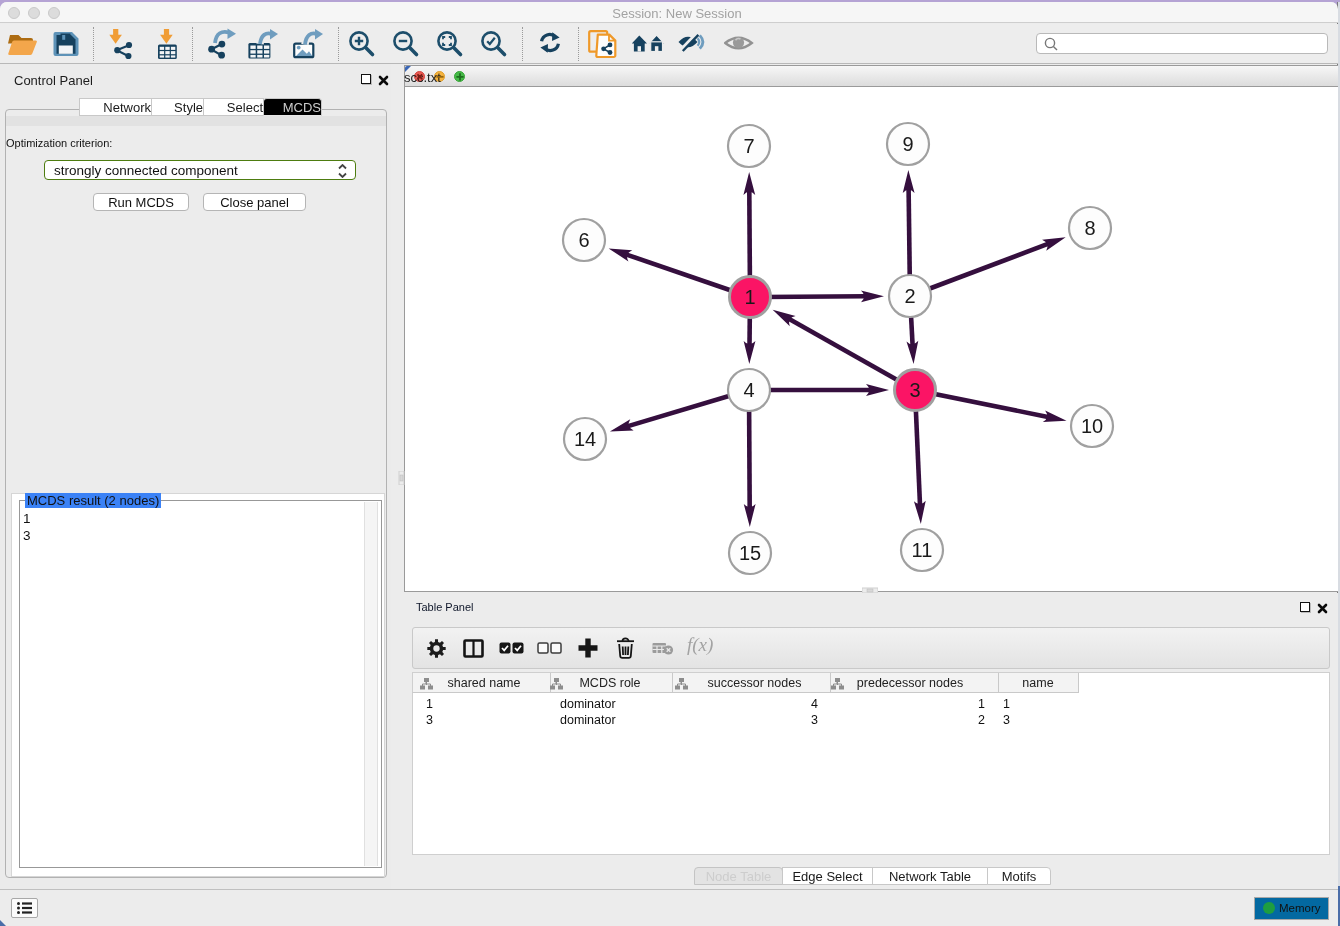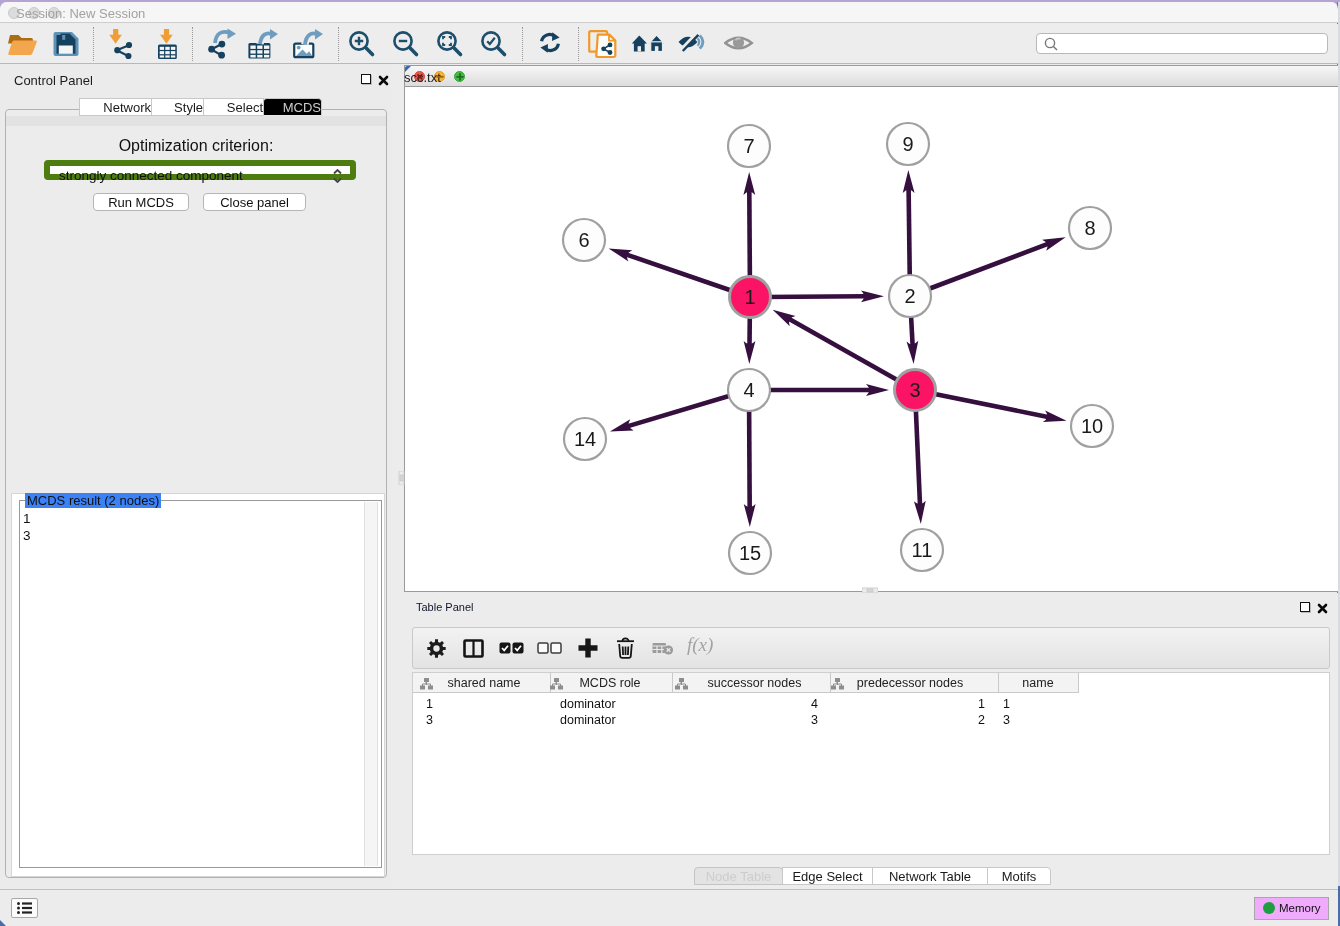--- a/index.html
+++ b/index.html
@@ -1,20 +1,20 @@
 <!DOCTYPE html>
 <html><head><meta charset="utf-8">
 <style>
 *{margin:0;padding:0;box-sizing:border-box}
 html,body{width:1340px;height:926px;overflow:hidden}
 body{font-family:"Liberation Sans",sans-serif;background:#b5a3d4;position:relative}
 .abs{position:absolute}
 #win{position:absolute;left:0;top:2px;width:1338px;height:924px;background:#ececec;border-radius:7px 7px 0 0}
 #titlebar{position:absolute;left:0;top:2px;width:1338px;height:21px;background:#f6f6f6;border-radius:7px 7px 0 0;border-bottom:1px solid #cecece}
-#title{position:absolute;top:6px;left:16px;width:1322px;text-align:left;font-size:13px;color:#a2a2a2}
+#title{position:absolute;top:6px;left:16px;width:1322px;text-align:center;font-size:13px;color:#a2a2a2}
 .tl{position:absolute;top:7px;width:12px;height:12px;border-radius:50%;background:#dcdcdc;border:1px solid #c9c9c9}
 #toolbar{position:absolute;left:0;top:24px;width:1338px;height:40px;background:#ededed;border-bottom:1px solid #b8b8b8}
 .sep{position:absolute;top:3px;height:34px;width:1px;border-left:1px dotted #9a9a9a}
 .tbi{position:absolute;top:29px}
 #searchbox{position:absolute;left:1036px;top:33px;width:292px;height:21px;background:#fff;border:1px solid #b9b9b9;border-radius:4px}
 
 #cpanel{position:absolute;left:0;top:64px;width:391px;height:825px;background:#ebebeb}
 #cpheader{position:absolute;left:14px;top:73px;font-size:13px;color:#1c1c1c}
 #cpcontainer{position:absolute;left:5px;top:109px;width:382px;height:769px;background:#ececec;border:1px solid #b2b2b2;border-radius:4px}
 .tab{position:absolute;top:98px;height:18px;background:#fff;border:1px solid #c8c8c8;font-size:13px;color:#1a1a1a;text-align:right;line-height:17px}
@@ -33,21 +33,21 @@
 #tpanel{position:absolute;left:404px;top:593px;width:934px;height:296px;background:#ececec}
 #tpheader{position:absolute;left:416px;top:601px;font-size:11px;color:#0f172a}
 #ttoolbar{position:absolute;left:412px;top:627px;width:918px;height:42px;background:linear-gradient(#f2f2f2,#e3e3e3);border:1px solid #c9c9c9;border-radius:3px}
 #thead{position:absolute;left:412px;top:672px;width:918px;height:21px;background:#f3f3f3;border:1px solid #cfcfcf;border-bottom:1px solid #c9c9c9}
 .hcell{position:absolute;top:676px;font-size:12.5px;color:#222;text-align:center}
 .hsep{position:absolute;top:673px;height:19px;width:1px;background:#c9c9c9}
 #tbody{position:absolute;left:412px;top:693px;width:918px;height:162px;background:#fff;border:1px solid #cfcfcf;border-top:none}
 .tcell{position:absolute;font-size:12.5px;color:#111}
 .btab{position:absolute;top:867px;height:18px;background:#fff;border:1px solid #c8c8c8;font-size:13px;color:#1a1a1a;text-align:center;line-height:17px}
 #statusbar{position:absolute;left:0;top:889px;width:1338px;height:37px;background:#ececec;border-top:1px solid #c0c0c0}
-#memory{position:absolute;left:1254px;top:897px;width:75px;height:23px;background:#f0abfc;border:1px solid #a8a8a8;font-size:11.5px;color:#111;line-height:21px}
+#memory{position:absolute;left:1254px;top:897px;width:75px;height:23px;background:#0369a1;border:1px solid #a8a8a8;font-size:11.5px;color:#111;line-height:21px}
 #listbtn{position:absolute;left:11px;top:898px;width:27px;height:20px;background:#fbfbfb;border:1px solid #a8a8a8;border-radius:2px}
 #rsliver{position:absolute;left:1338px;top:2px;width:2px;height:924px;background:#d8dce2}
 #rborder{position:absolute;left:1337px;top:2px;width:1px;height:924px;background:#7a7a7a}
 #rblue{position:absolute;left:1338px;top:886px;width:2px;height:40px;background:#4a6da8}
 </style></head>
 <body>
 <div id="win"></div>
 <div id="rsliver"></div>
 <div id="rborder"></div>
 <div id="rblue"></div>
@@ -218,22 +218,22 @@
 <div class="abs" style="left:361px;top:74px;width:10px;height:10px;border:1.8px solid #111;background:#fff;box-shadow:1px 1px 0 #bbb"></div>
 <svg width="11" height="11" viewBox="0 0 11 11" style="position:absolute;left:378px;top:75px">
     <path d="M2 2 L9 9 M9 2 L2 9" stroke="#0a0a0a" stroke-width="2.6" stroke-linecap="round"></path>
   </svg>
 <div id="cpcontainer"></div>
 <div id="tabshade"></div>
 <div class="tab" style="left:79px;width:73px">Network</div>
 <div class="tab" style="left:151px;width:53px">Style</div>
 <div class="tab" style="left:203px;width:61px">Select</div>
 <div class="tab" style="left:263px;width:59px;background:#000000;border-bottom-color:#e7e7e7;color:#cdcdcd;border-radius:4px 4px 0 0">MCDS</div>
-<div class="abs" style="left:6px;top:137px;width:380px;text-align:center;font-size:16px;color:#111">Optimization criterion:</div>
-<div class="abs" style="left:44px;top:160px;width:312px;height:20px;background:#fff;border:6px solid #4d7c0f;border-radius:4px;font-size:13.5px;color:#111;line-height:19px;padding-left:9px">strongly connected component
+<div class="abs" style="left:6px;top:137px;width:380px;text-align:left;font-size:11px;color:#111">Optimization criterion:</div>
+<div class="abs" style="left:44px;top:160px;width:312px;height:20px;background:#fff;border:1px solid #4d7c0f;border-radius:4px;font-size:13.5px;color:#111;line-height:19px;padding-left:9px">strongly connected component
 <svg width="11" height="14" style="position:absolute;right:7px;top:3px" viewBox="0 0 11 14">
       <path d="M2 4.5 L5.5 1 L9 4.5 M2 9.5 L5.5 13 L9 9.5" stroke="#444" stroke-width="1.8" fill="none"></path>
     </svg>
 </div>
 <div class="btn" style="left:93px;top:193px;width:96px;height:18px;line-height:17px">Run MCDS</div>
 <div class="btn" style="left:203px;top:193px;width:103px;height:18px;line-height:17px">Close panel</div>
 <div id="resultpanel"></div>
 <div id="fieldset"></div>
 <div id="fslabel">MCDS result (2 nodes)</div>
 <div id="fsscroll"></div>

